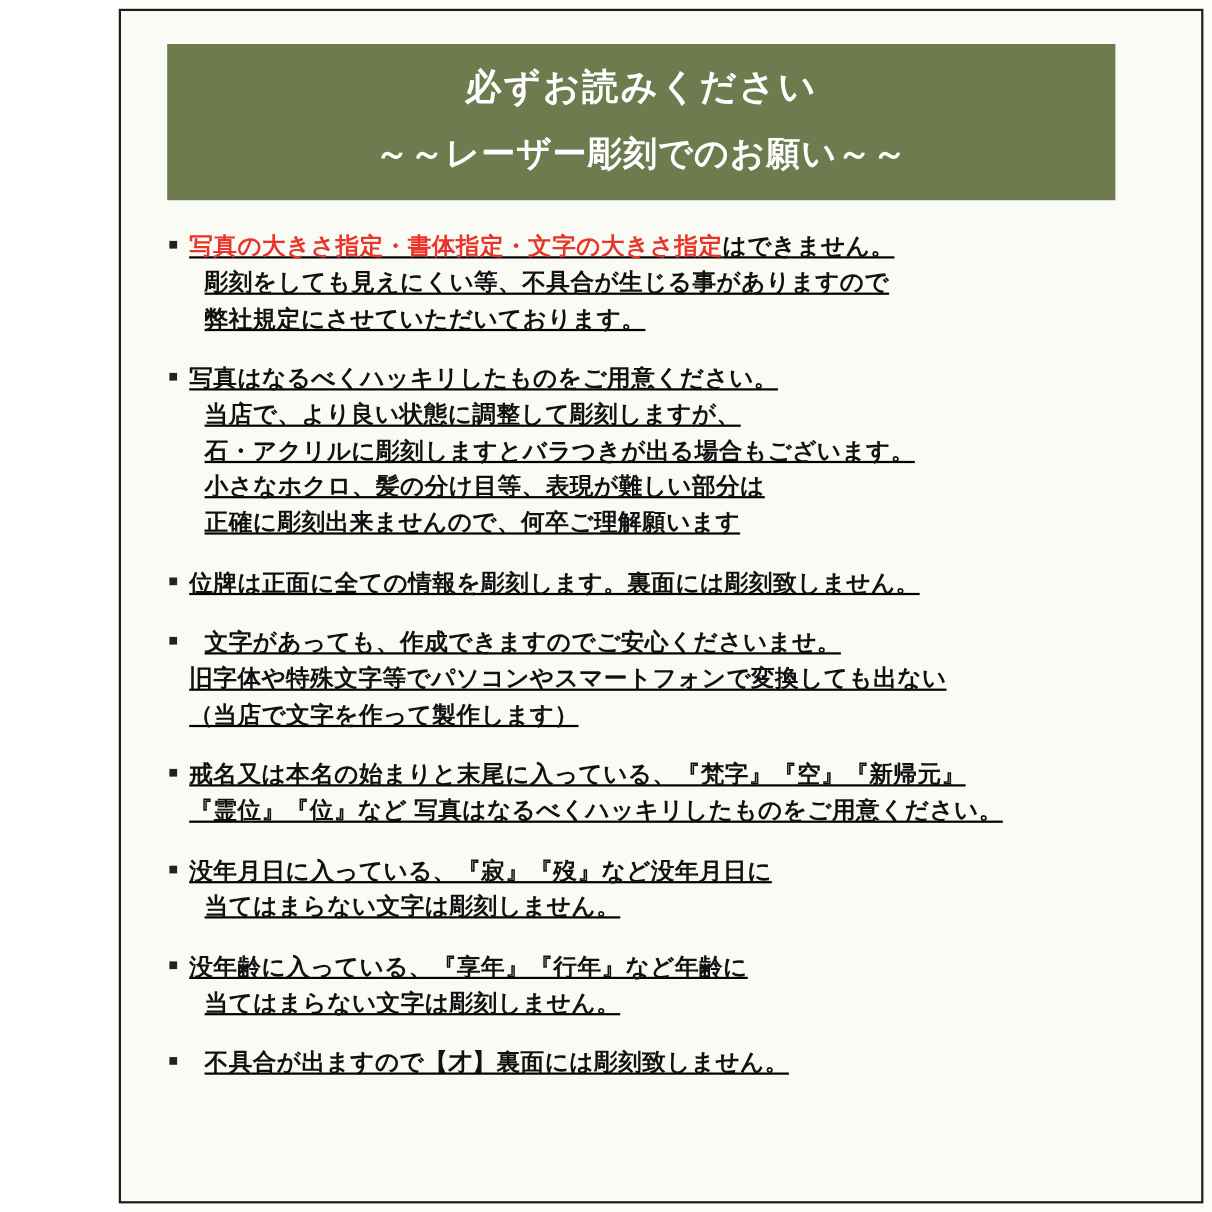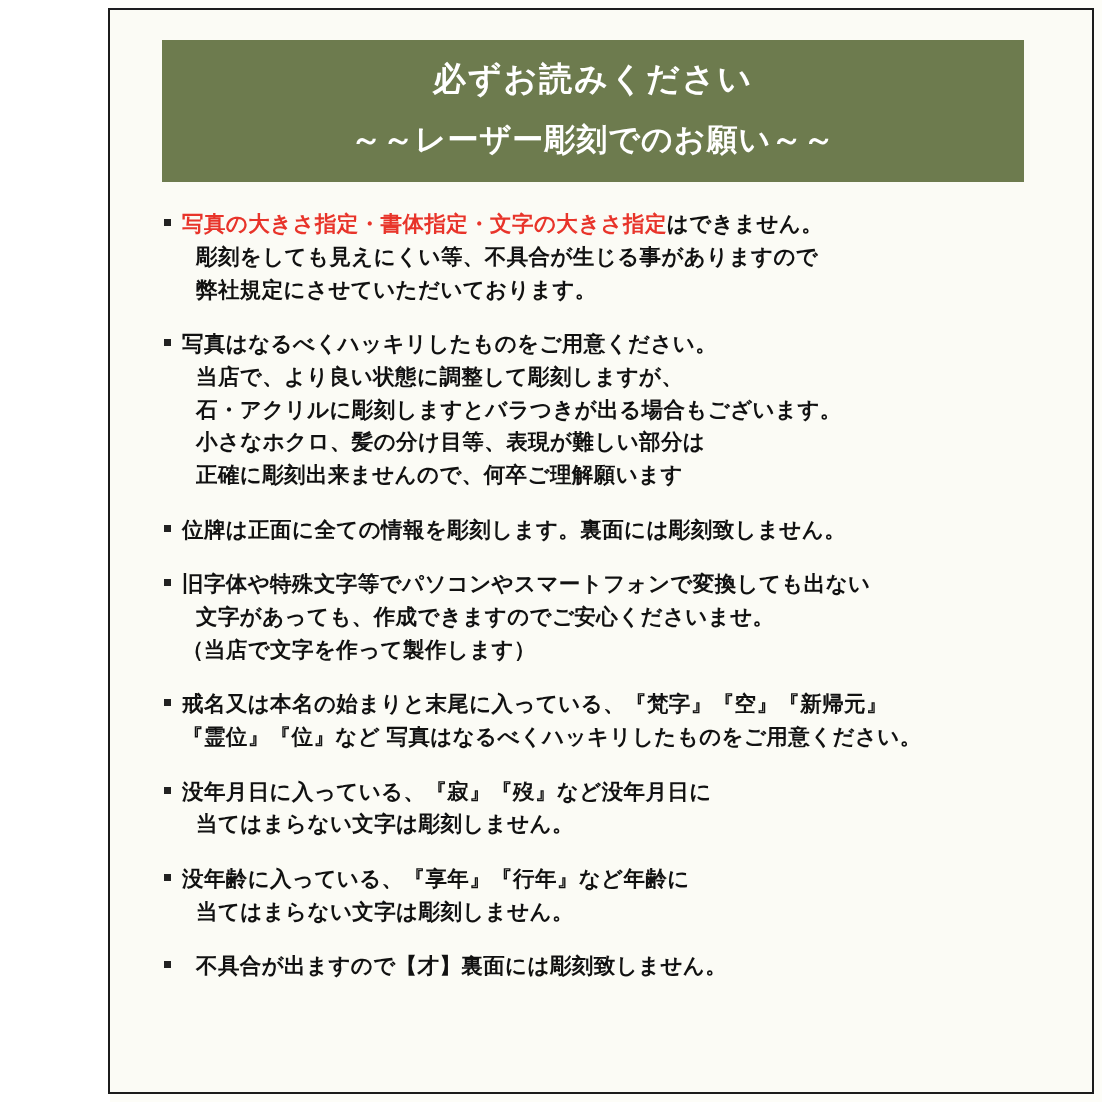--- a/index.html
+++ b/index.html
@@ -32,21 +32,21 @@
   .left-strip {
     position: absolute;
     left: 0;
     top: 0;
     width: 110px;
     height: 1102px;
     background: #ffffff;
   }
   .content {
     position: absolute;
-    left: 102px;
+    left: 92px;
     top: 10px;
     width: 982px;
     height: 1082px;
     box-sizing: border-box;
     padding: 0;
   }
   .title-box {
     margin: 30px 60px 0 60px;
     background: #6d7b4e;
     color: #ffffff;
@@ -63,20 +63,21 @@
   .title-line2 {
     font-size: 31px;
     font-weight: bold;
     letter-spacing: 1px;
     line-height: 1.3;
     margin-top: 19px;
   }
   .list {
     margin: 26px 0 0 0;
     padding: 0 46px 0 62px;
+    text-decoration: underline;
   }
   .item {
     position: relative;
     margin-bottom: 22px;
   }
   .bullet {
     position: absolute;
     left: 0;
     top: 11px;
     width: 7px;
@@ -140,22 +141,22 @@
       <div class="item">
         <span class="bullet"></span>
         <div class="lines">
           <div class="line">位牌は正面に全ての情報を彫刻します。裏面には彫刻致しません。</div>
         </div>
       </div>
 
       <div class="item">
         <span class="bullet"></span>
         <div class="lines">
+          <div class="line indent">文字があっても、作成できますのでご安心くださいませ。</div>
           <div class="line">旧字体や特殊文字等でパソコンやスマートフォンで変換しても出ない</div>
-          <div class="line indent">文字があっても、作成できますのでご安心くださいませ。</div>
           <div class="line">（当店で文字を作って製作します）</div>
         </div>
       </div>
 
       <div class="item">
         <span class="bullet"></span>
         <div class="lines">
           <div class="line">戒名又は本名の始まりと末尾に入っている、『梵字』『空』『新帰元』</div>
           <div class="line">『霊位』『位』など 写真はなるべくハッキリしたものをご用意ください。</div>
         </div>

